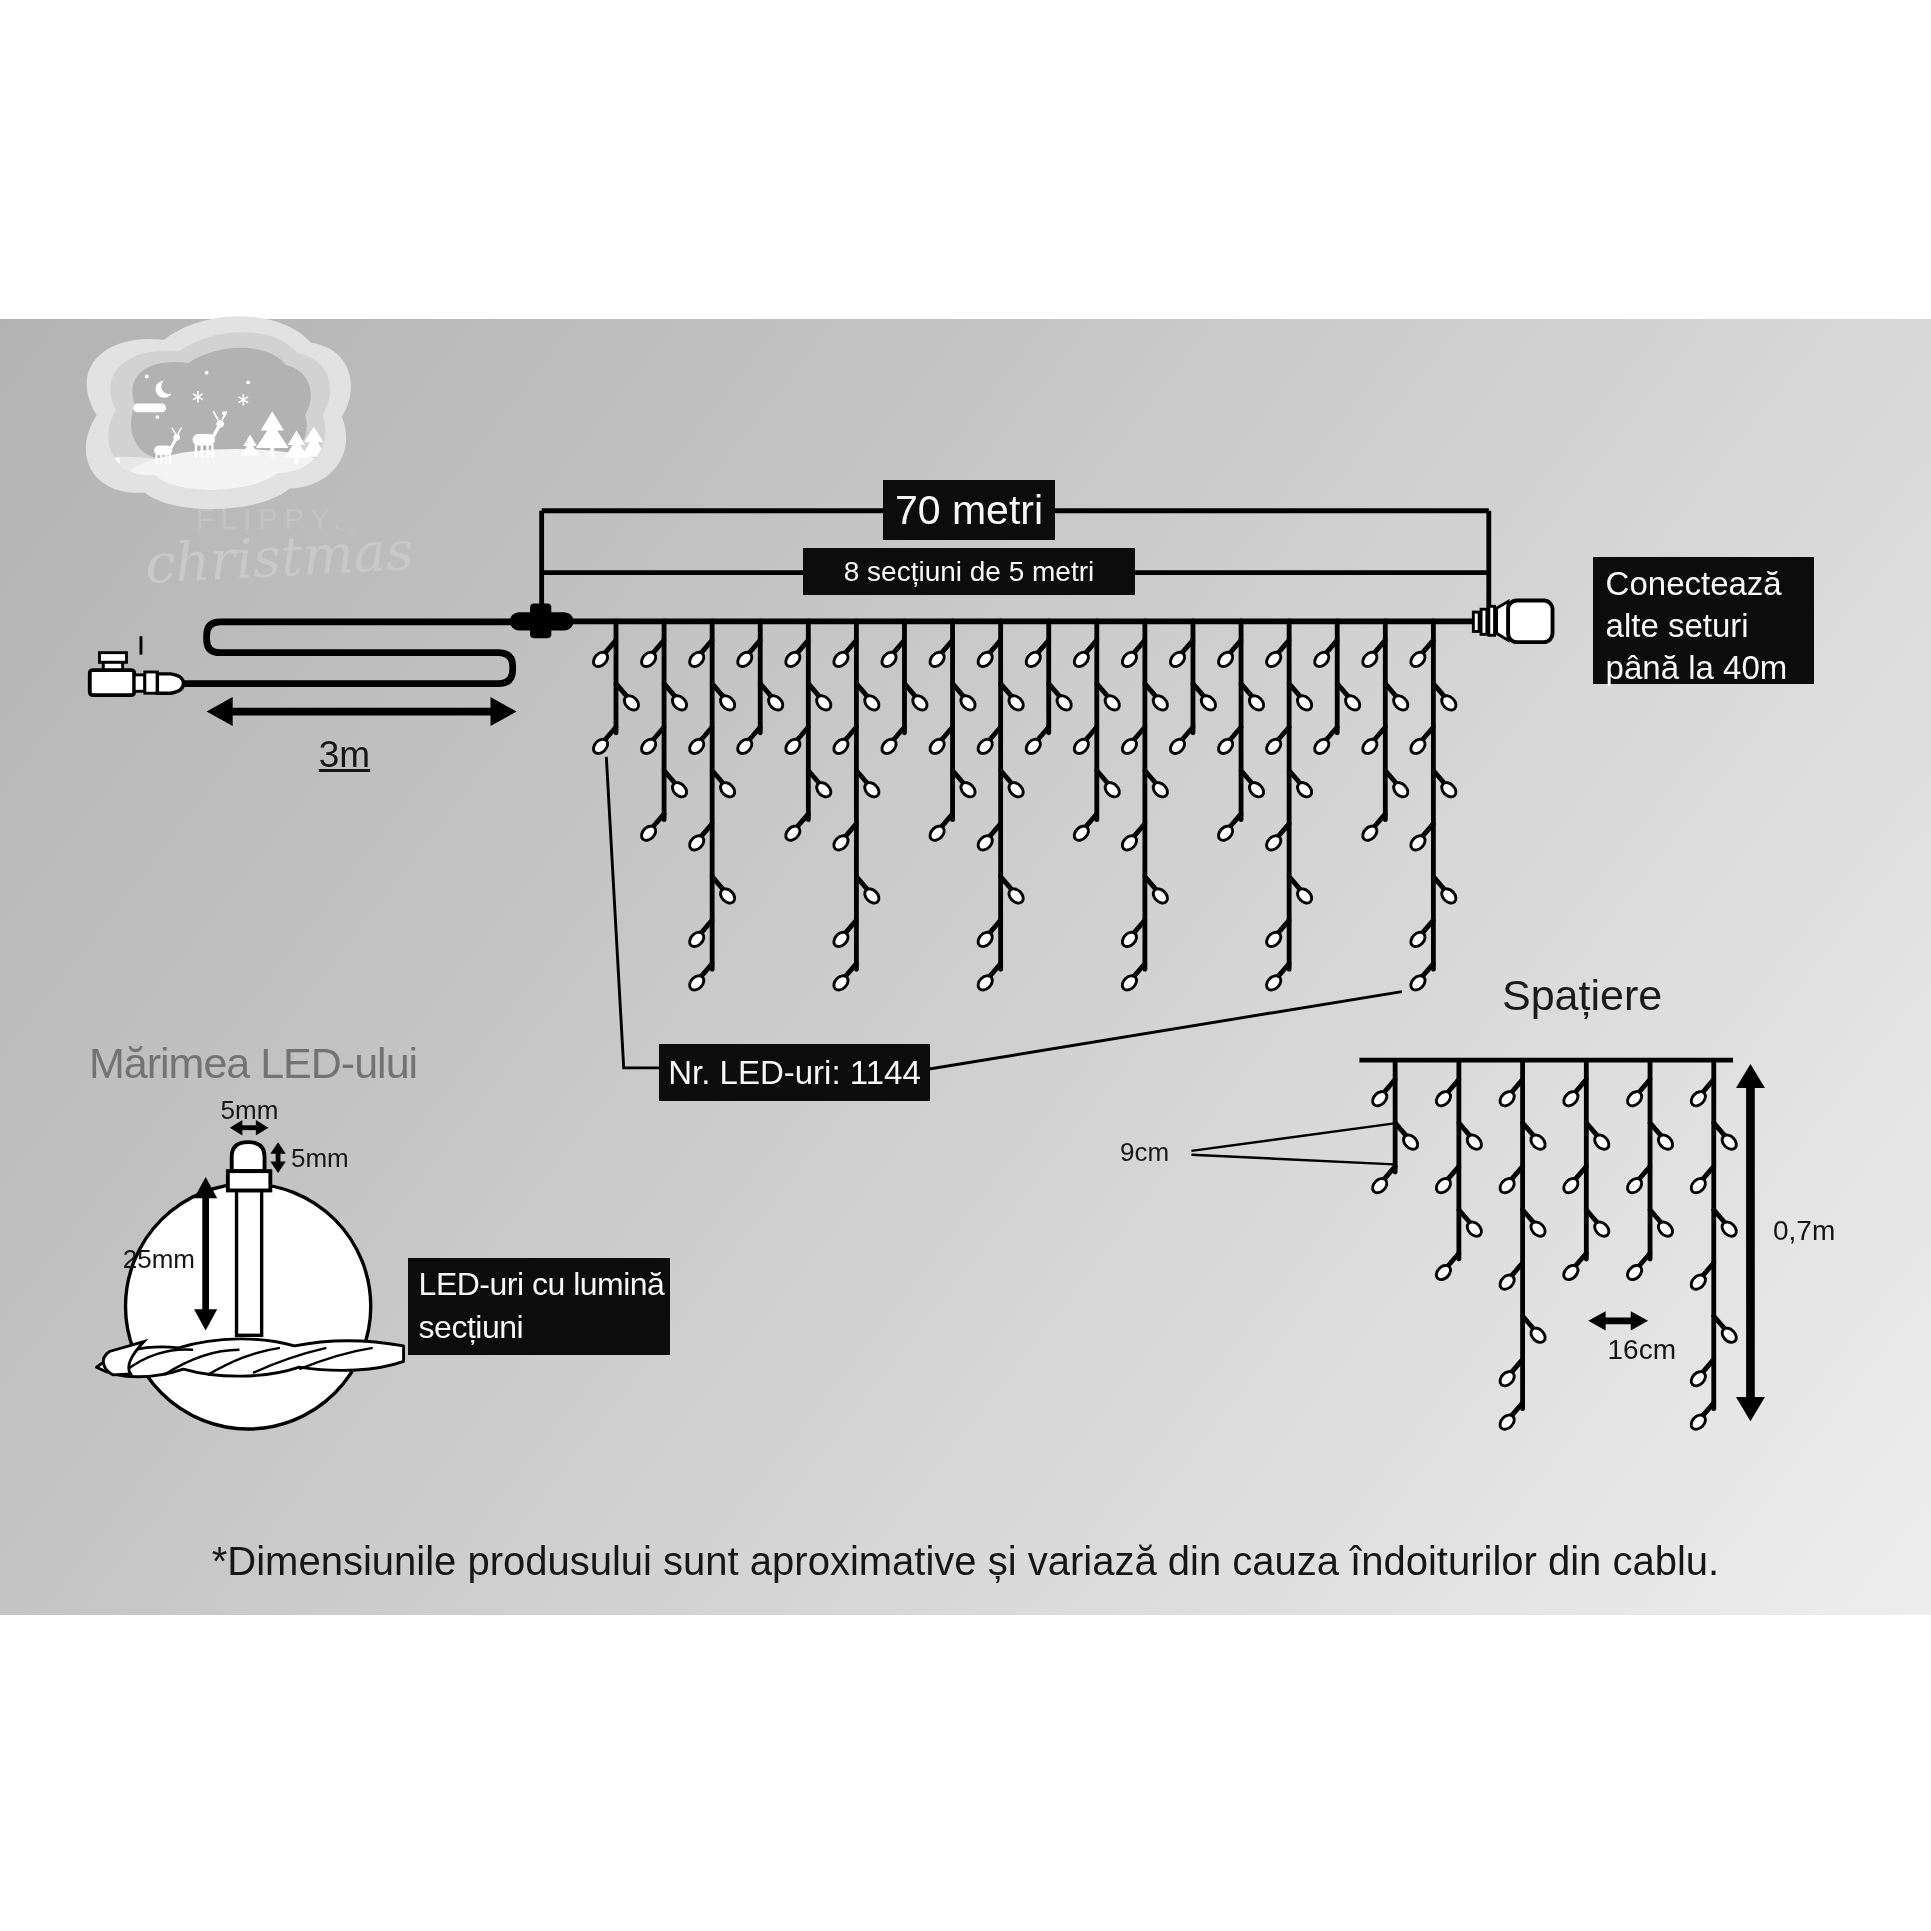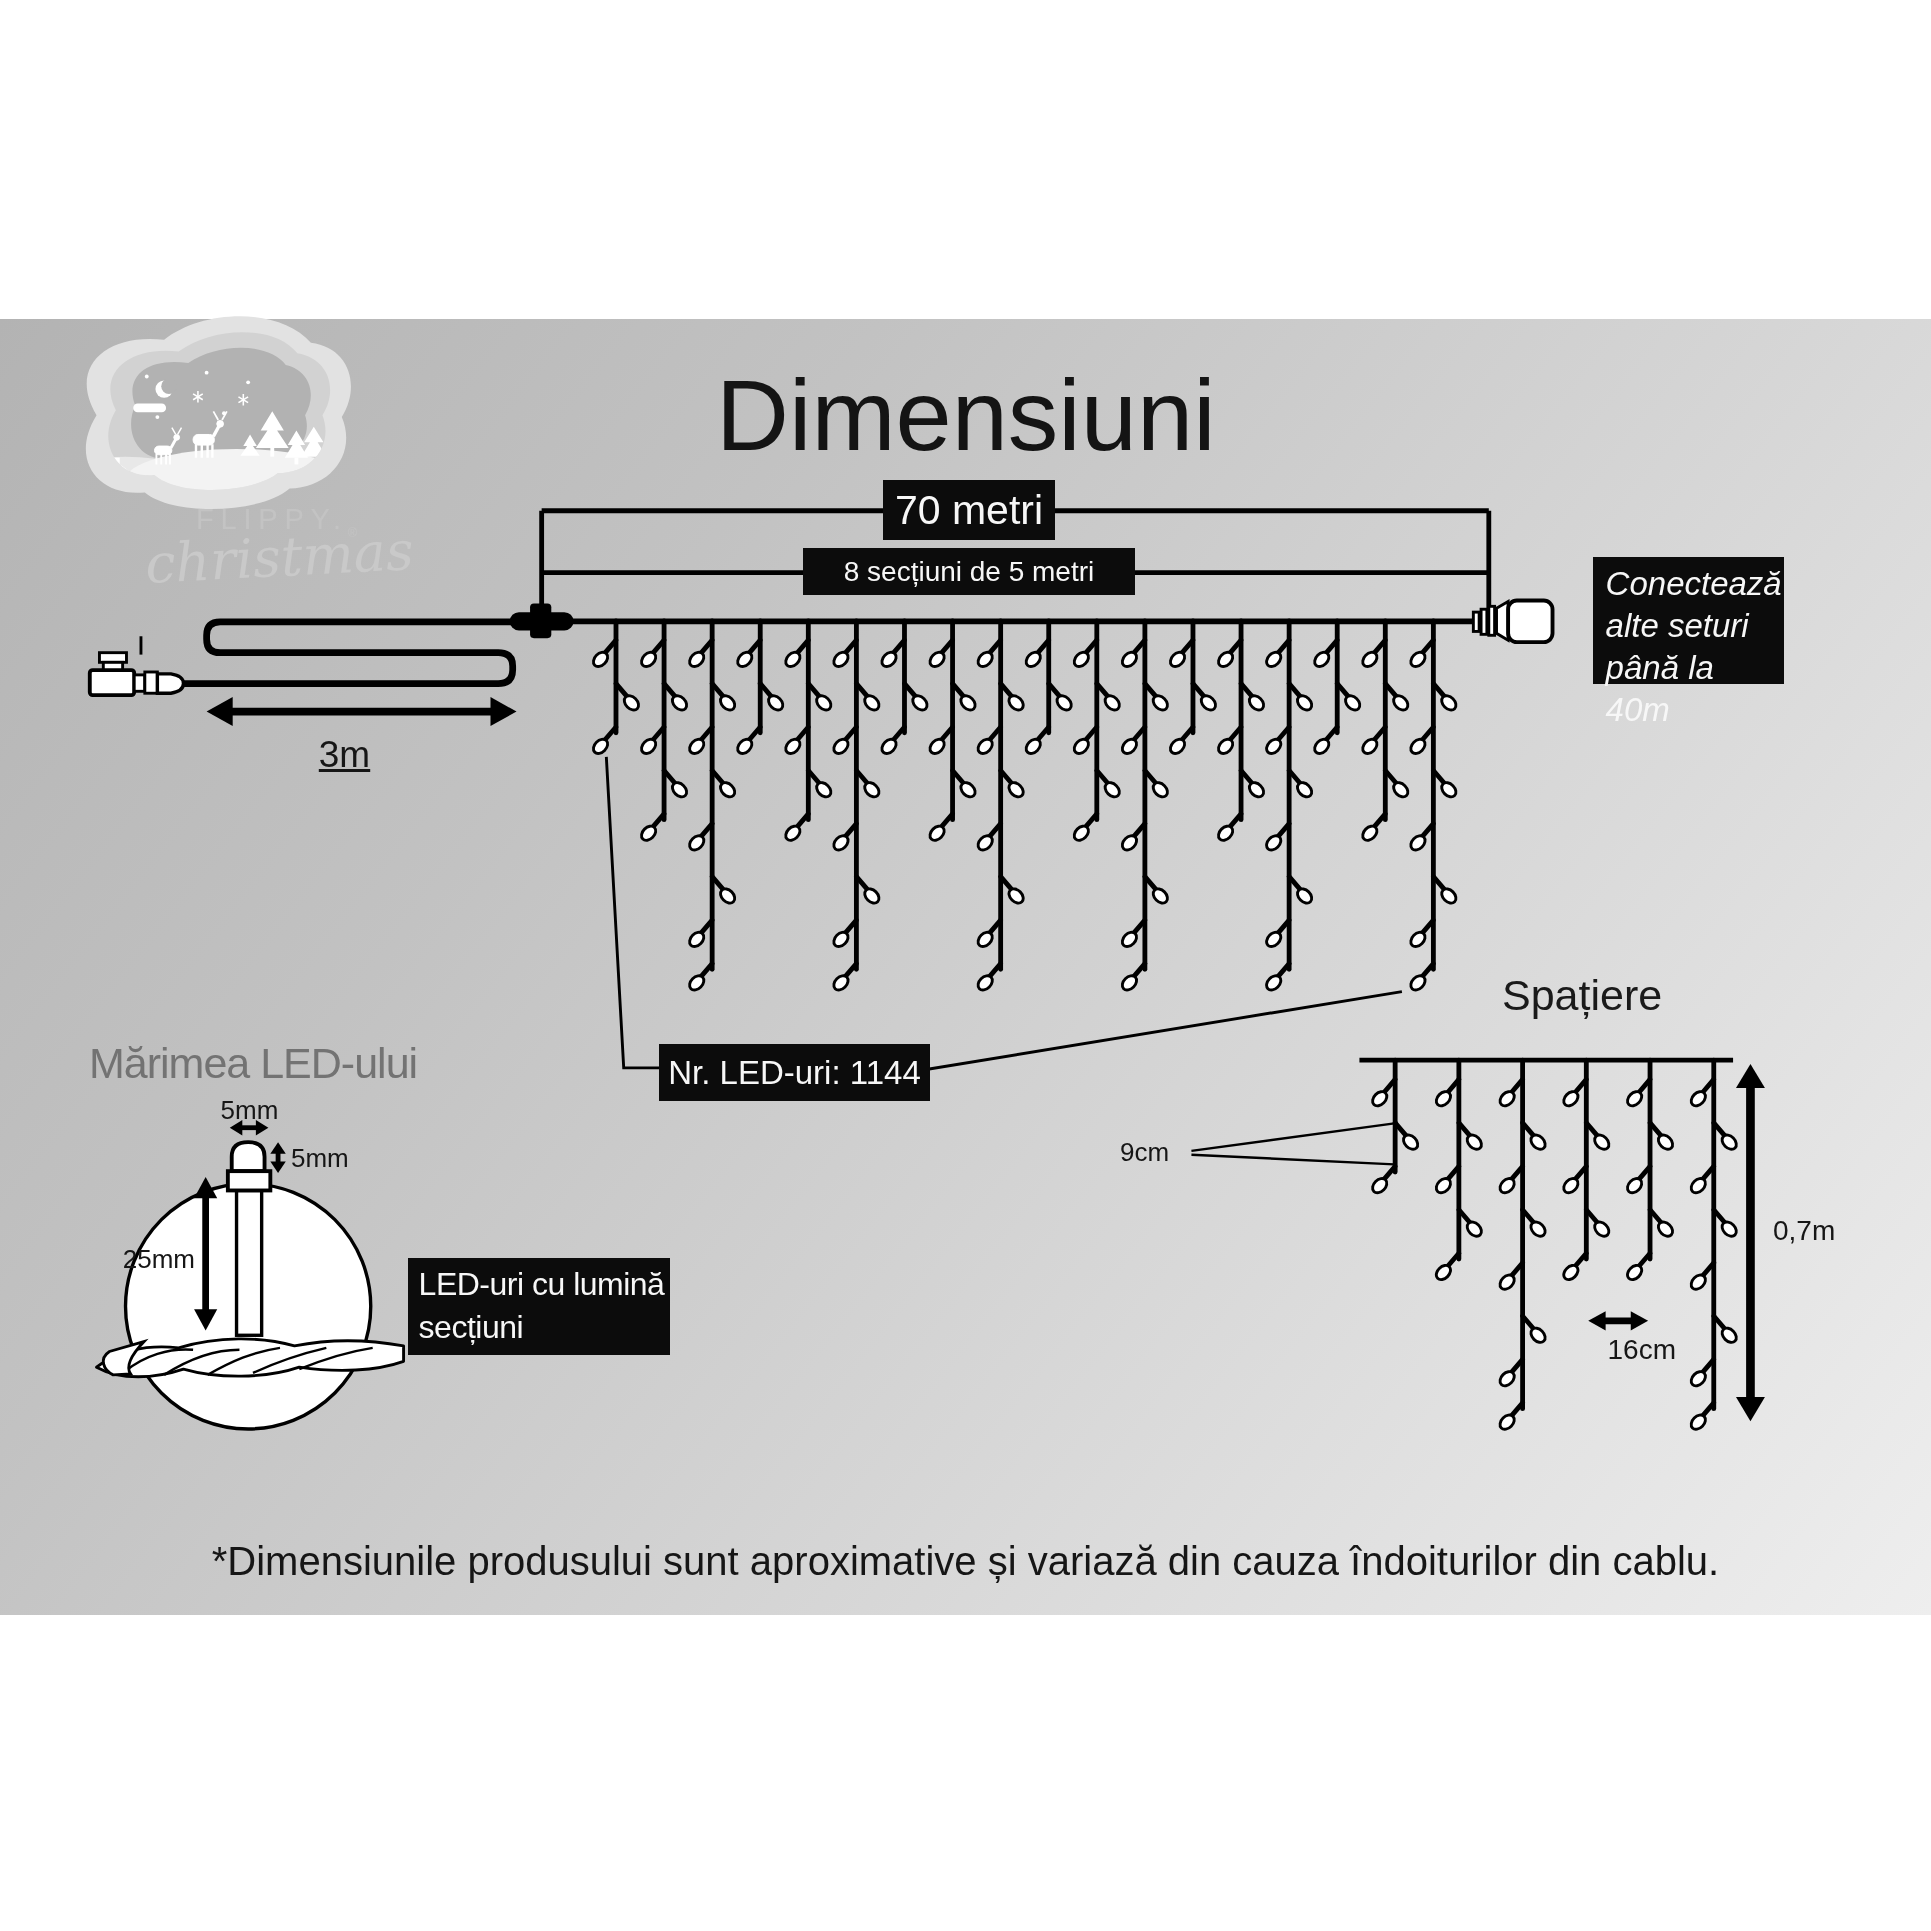--- a/index.html
+++ b/index.html
@@ -7,21 +7,21 @@
          font-family:"Liberation Sans","DejaVu Sans",sans-serif;}
   #gray-band{position:absolute;left:0;top:319px;width:1931px;height:1296px;
              background:linear-gradient(128deg,#b3b3b3 0%,#c2c2c2 30%,#d6d6d6 62%,#eeeeee 100%);}
   #diagram-svg{position:absolute;left:0;top:0;width:1931px;height:1931px;}
   .abs{position:absolute;}
   .badge{position:absolute;background:#0c0c0c;color:#f7f7f7;box-sizing:border-box;}
   .badge.center{display:flex;align-items:center;justify-content:center;}
   #page-title{left:716px;top:365px;font-size:101px;color:#141414;letter-spacing:0px;line-height:1;}
   #badge-40m{left:883px;top:480px;width:172px;height:60px;font-size:41px;}
   #badge-sect{left:803px;top:548px;width:332px;height:47px;font-size:28px;}
-  #badge-connect{left:1593px;top:557px;width:191px;height:127px;font-size:33px;line-height:42px;padding:5.8px 0 0 12.6px;font-style:italic;}
+  #badge-connect{left:1593px;top:557px;width:221px;height:127px;font-size:33px;line-height:42px;padding:5.8px 0 0 12.6px;}
   #badge-ledcount{left:659px;top:1044px;width:271px;height:57px;font-size:33px;}
   #badge-ledlight{left:368px;top:1258px;width:262px;height:97px;font-size:32px;line-height:43px;padding:4.8px 0 0 10.6px;letter-spacing:-0.5px;margin-left:40px;}
   #label-3m{left:296px;top:734px;width:97px;text-align:center;font-size:37px;color:#161616;text-decoration:underline;}
   #heading-spatiere{left:1502px;top:971px;font-size:43px;color:#1a1a1a;}
   #heading-marimea{left:89px;top:1039px;font-size:43px;color:#737373;letter-spacing:-1px;}
   #label-9cm{left:1120px;top:1137px;font-size:26px;color:#161616;}
   #label-16cm{left:1560px;top:1334px;width:116px;text-align:right;font-size:28px;color:#161616;}
   #label-07m{left:1773px;top:1215px;font-size:28px;color:#161616;}
   #label-5mm-top{left:201px;top:1095px;width:97px;text-align:center;font-size:26px;color:#161616;}
   #label-5mm-right{left:291px;top:1143px;font-size:26px;color:#161616;}
@@ -544,21 +544,20 @@
     <g>
       <line x1="213" y1="1236" x2="213" y2="1361" stroke="#000" stroke-width="7"></line>
       <polygon points="213,1219 201,1241 225,1241" fill="#000"></polygon>
       <polygon points="213,1378 201,1356 225,1356" fill="#000"></polygon>
     </g>
   </svg>
 
   <div id="logo-flippy" class="abs"><span>FLIPPY.</span><span class="reg">®</span></div>
   <div id="logo-christmas" class="abs">christmas</div>
 
-  <div id="page-title" class="abs">Dimensiuni</div>
 
   <div id="badge-40m" class="badge center">70 metri</div>
   <div id="badge-sect" class="badge center">8 secțiuni de 5 metri</div>
 
   <div id="badge-connect" class="badge">
     <div>Conectează</div>
     <div>alte seturi</div>
     <div>până la 40m</div>
   </div>
 

